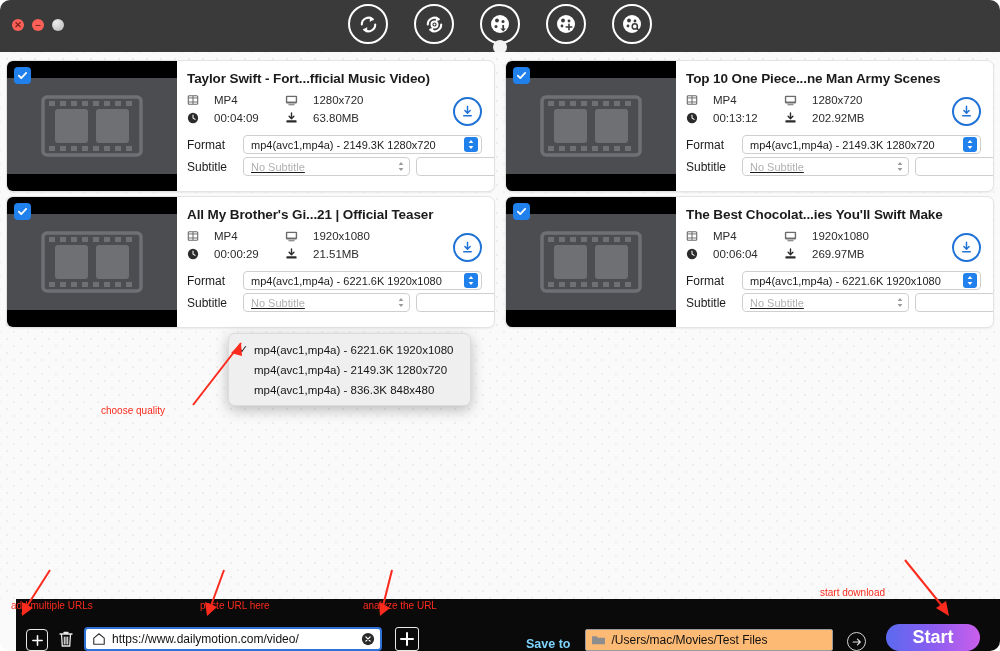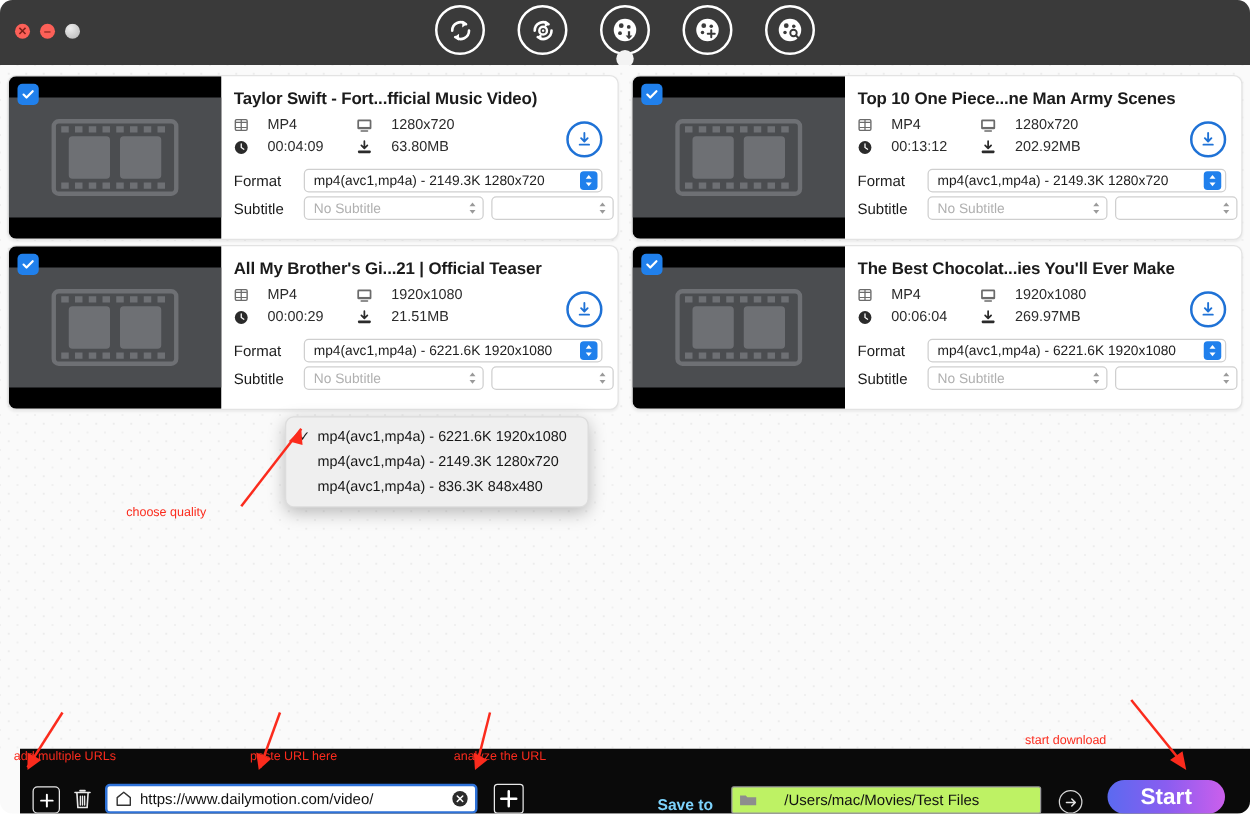--- a/index.html
+++ b/index.html
@@ -167,21 +167,21 @@
     display:flex; flex-direction:column; align-items:center; justify-content:center;
     flex:none;
     margin-right: 1px;
   }
   .stepper-plain {
     width: 12px; height: 16px;
     display:flex; flex-direction:column; align-items:center; justify-content:center;
     flex:none;
   }
   .sub-row .fselect { flex: none; }
-  .sub-main { width: 144px; }
+  .sub-main { width: 167px; text-decoration: underline; }
   .sub-side { width: 98px; }
 
   
   .dropdown {
     position: absolute;
     left: 228px; top: 281px;
     width: 243px;
     background: #efefef;
     border-radius: 7px;
     box-shadow: 0 4px 14px rgba(0,0,0,.26);
@@ -253,26 +253,26 @@
     display:flex; align-items:center; justify-content:center;
     flex:none;
     margin-left: 6px;
   }
   .saveto-label {
     color: #7dd3fc; font-size: 12.5px; font-weight: bold;
     margin-left: 100px; flex:none;
   }
   .pathbox {
     width: 248px; height: 22px;
-    background: #bef264;
+    background: #fdba74;
     border: 1px solid #9a9a9a;
     border-radius: 2px;
     display:flex; align-items:center;
     padding: 0 5px;
-    gap: 21px;
+    gap: 5px;
     margin-left: 8px;
     flex:none;
   }
   .pathbox .ptext { font-size: 12px; color:#111; white-space:nowrap; overflow:hidden; }
   .arrow-btn {
     width: 19px; height: 19px;
     border-radius: 50%;
     border: 1.5px solid #d6d6d6;
     display:flex; align-items:center; justify-content:center;
     margin-left: 7px;
@@ -717,21 +717,21 @@
     <rect x="43" y="51" width="6" height="5"></rect>
                   <rect x="54" y="51" width="6" height="5"></rect>
                   <rect x="65" y="51" width="6" height="5"></rect>
     <rect x="76" y="51" width="6" height="5"></rect>
                   <rect x="87" y="51" width="6" height="5"></rect>
   </g>
               </svg>
             </div>
     </div>
     <div class="info">
-      <div class="vtitle">The Best Chocolat...ies You'll Ever Make</div>
+      <div class="vtitle">The Best Chocolat...ies You'll Swift Make</div>
       <div class="meta">
         <div class="meta-cell">
                 <svg width="12" height="12" viewBox="0 0 14 14">
   <rect x="1.5" y="2" width="11" height="10" rx="1.2" fill="none" stroke="#6b6b6b" stroke-width="1.3"></rect>
   <path d="M7 2.3v9.4" stroke="#6b6b6b" stroke-width="1.2"></path>
   <path d="M1.8 4.6h10.4M1.8 9.3h10.4" stroke="#6b6b6b" stroke-width="1.1"></path>
                 </svg>
                 <span>MP4</span>
               </div>
         <div class="meta-cell">

